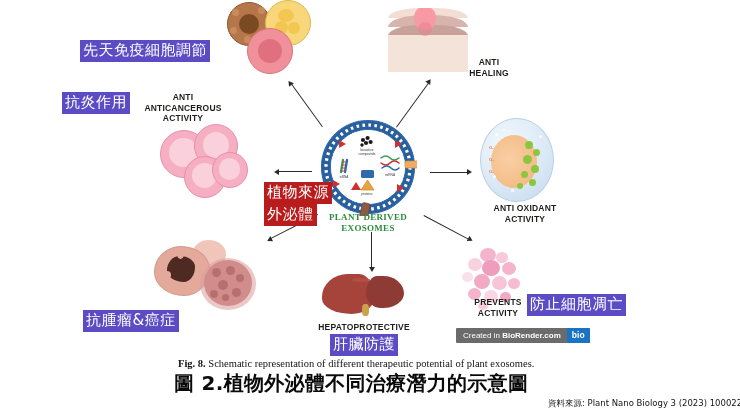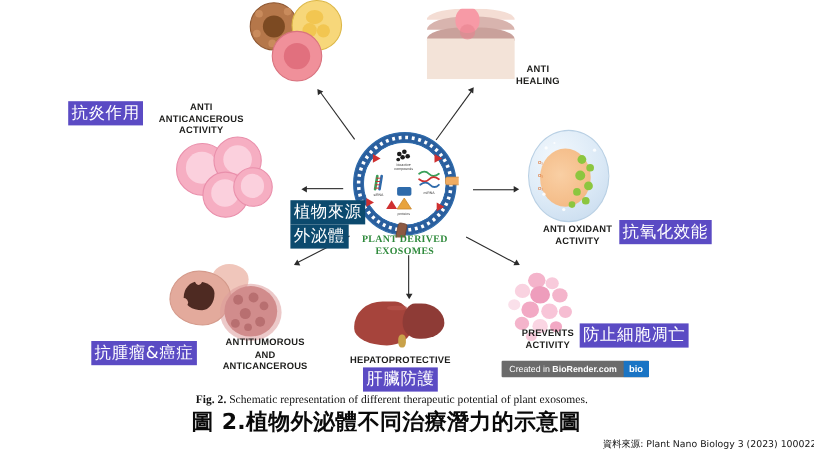--- a/index.html
+++ b/index.html
@@ -33,21 +33,21 @@
     color:#ffffff;
     font-size:15px;
     line-height:19px;
     padding:1px 3px 2px 3px;
     white-space:nowrap;
     font-family:"DejaVu Sans", sans-serif;
     letter-spacing:.5px;
   }
   .zh-green{
     position:absolute;
-    background:#0c4a6e;
+    background:#b91c1c;
     color:#ffffff;
     font-size:15px;
     line-height:19px;
     padding:1px 3px 2px 3px;
     white-space:nowrap;
     font-family:"DejaVu Sans", sans-serif;
     letter-spacing:.5px;
   }
   .green-center{
     position:absolute;
@@ -243,20 +243,21 @@
     </div>
     <div class="cell neutrophil" style="left:40px;top:0px;width:44px;height:44px;">
       <div class="lobe" style="left:12px;top:8px;width:16px;height:13px;"></div>
       <div class="lobe" style="left:9px;top:20px;width:13px;height:13px;"></div>
       <div class="lobe" style="left:22px;top:21px;width:12px;height:12px;"></div>
     </div>
     <div class="cell lymphocyte" style="left:22px;top:28px;width:44px;height:44px;">
       <div class="nuc"></div>
     </div>
   </div>
+  <div class="zh-purple" style="left:80px;top:40px;">先天免疫細胞調節</div>
 
   <div class="eng-label" style="left:130px;top:92px;width:106px;">ANTI
 ANTICANCEROUS
 ACTIVITY</div>
   <div class="zh-purple" style="left:62px;top:92px;">抗炎作用</div>
   <div class="fig" style="left:160px;top:124px;width:100px;height:80px;">
     <div class="pinkcell" style="left:0px;top:6px;width:46px;height:46px;">
         <div class="in"></div>
       </div>
     <div class="pinkcell" style="left:34px;top:0px;width:42px;height:42px;">
@@ -299,21 +300,20 @@
     <div class="sm" style="left:22px;top:10px;width:2px;height:2px;"></div>
     <div class="sm" style="left:12px;top:56px;width:3px;height:3px;"></div>
     <div class="sm" style="left:30px;top:70px;width:3px;height:3px;"></div>
     <div class="sm" style="left:58px;top:16px;width:3px;height:3px;"></div>
     <div class="oxo" style="left:8px;top:26px;">O₂</div>
     <div class="oxo" style="left:8px;top:38px;">O₂</div>
     <div class="oxo" style="left:8px;top:50px;">O₂</div>
   </div>
   <div class="eng-label" style="left:484px;top:203px;width:82px;">ANTI OXIDANT
 ACTIVITY</div>
-  <div class="zh-purple" style="left:563px;top:200px;">抗氧化效能</div>
 
   <div class="fig" style="left:458px;top:248px;width:80px;height:62px;">
     <div class="apop" style="left:22px;top:0px;width:16px;height:14px;background:#f4b4cb;"></div>
     <div class="apop" style="left:38px;top:4px;width:12px;height:11px;background:#f8cadb;"></div>
     <div class="apop" style="left:10px;top:10px;width:14px;height:13px;background:#f9d2e0;"></div>
     <div class="apop" style="left:24px;top:12px;width:18px;height:16px;background:#ee9dbc;"></div>
     <div class="apop" style="left:44px;top:14px;width:14px;height:13px;background:#f4b4cb;"></div>
     <div class="apop" style="left:4px;top:24px;width:11px;height:10px;background:#fae0ea;"></div>
     <div class="apop" style="left:16px;top:26px;width:16px;height:15px;background:#f2a9c4;"></div>
     <div class="apop" style="left:34px;top:28px;width:15px;height:14px;background:#f8c5d8;"></div>
@@ -359,23 +359,20 @@
          background:#d18c8c;border-radius:50%;">
       <div style="position:absolute;left:8px;top:8px;width:9px;height:9px;background:#b86f70;border-radius:50%;"></div>
       <div style="position:absolute;left:22px;top:6px;width:9px;height:9px;background:#b86f70;border-radius:50%;"></div>
       <div style="position:absolute;left:32px;top:14px;width:8px;height:8px;background:#b86f70;border-radius:50%;"></div>
       <div style="position:absolute;left:14px;top:20px;width:10px;height:10px;background:#b86f70;border-radius:50%;"></div>
       <div style="position:absolute;left:28px;top:28px;width:9px;height:9px;background:#b86f70;border-radius:50%;"></div>
       <div style="position:absolute;left:6px;top:30px;width:8px;height:8px;background:#b86f70;border-radius:50%;"></div>
       <div style="position:absolute;left:18px;top:34px;width:7px;height:7px;background:#b86f70;border-radius:50%;"></div>
     </div>
   </div>
-  <div class="eng-label" style="left:195px;top:306px;width:92px;">ANTITUMOROUS
-AND
-ANTICANCEROUS</div>
   <div class="zh-purple" style="left:83px;top:310px;">抗腫瘤&amp;癌症</div>
 
   <div class="exo" style="left:319px;top:118px;width:98px;height:98px;">
     <svg width="98" height="98" viewBox="0 0 98 98">
 
       <circle cx="49" cy="49" r="42" fill="none" stroke="#2a5f9e" stroke-width="9"></circle>
       <circle cx="49" cy="49" r="42" fill="none" stroke="#ffffff" stroke-width="3.2" stroke-dasharray="2.6 3.4"></circle>
       <circle cx="49" cy="49" r="46.5" fill="none" stroke="#2f6bab" stroke-width="1.1"></circle>
       <circle cx="49" cy="49" r="37.5" fill="none" stroke="#2f6bab" stroke-width="1.1"></circle>
       <circle cx="49" cy="49" r="37" fill="#ffffff"></circle>
@@ -423,18 +420,18 @@
 EXOSOMES</div>
   <div class="zh-green" style="left:264px;top:182px;">植物來源</div>
   <div class="zh-green" style="left:264px;top:204px;">外泌體</div>
 
   <div class="badge" style="left:456px;top:328px;">
     <span class="txt"><span>Created in </span><b>BioRender.com</b></span>
     <span class="bio">bio</span>
   </div>
 
   <div class="cap-en" style="left:178px;top:358px;">
-    <b>Fig. 2.</b><span> Schematic representation of different therapeutic potential of plant exosomes.</span>
+    <b>Fig. 8.</b><span> Schematic representation of different therapeutic potential of plant exosomes.</span>
   </div>
   <div class="cap-zh" style="left:174px;top:370px;">圖 2.植物外泌體不同治療潛力的示意圖</div>
   <div class="source" style="left:548px;top:398px;">資料來源: Plant Nano Biology 3 (2023) 100022</div>
 
 </div>
 
 </body></html>

